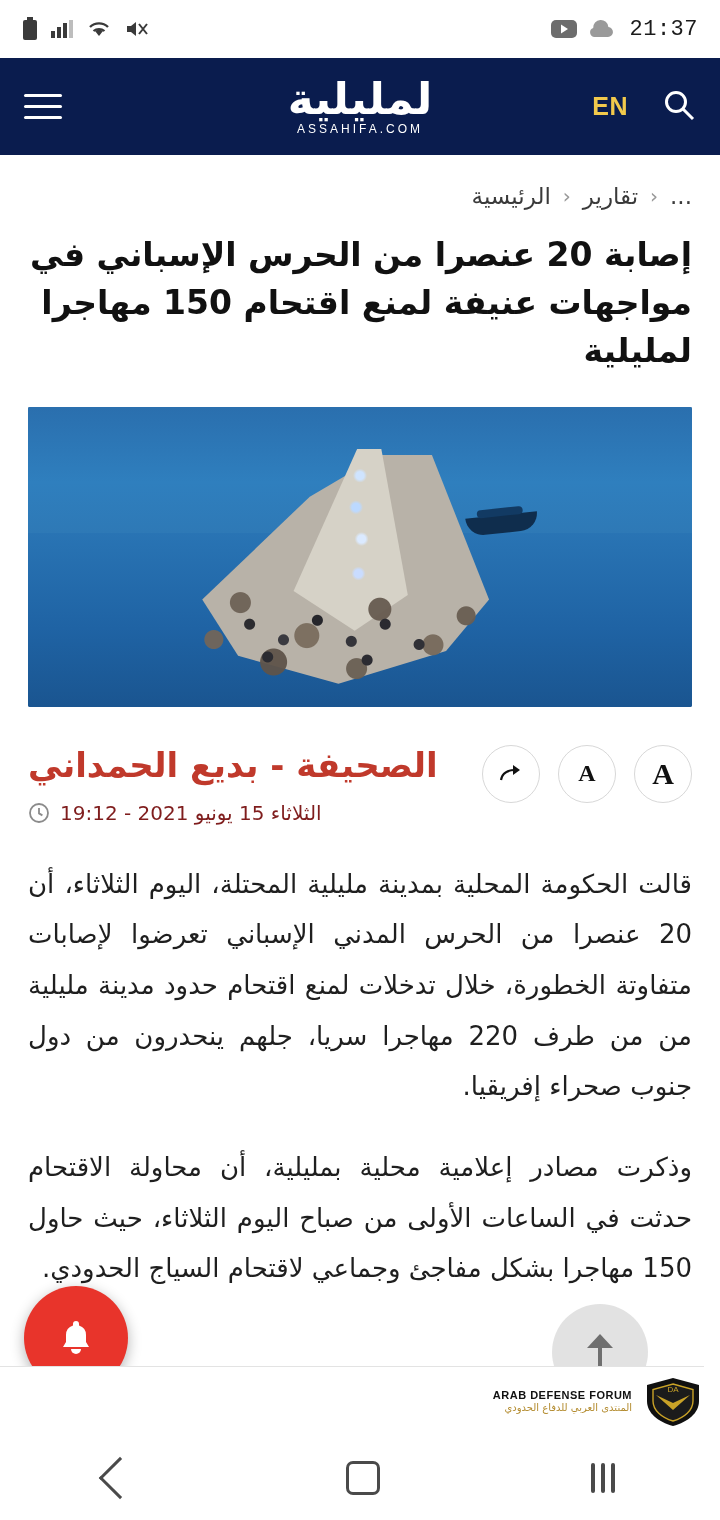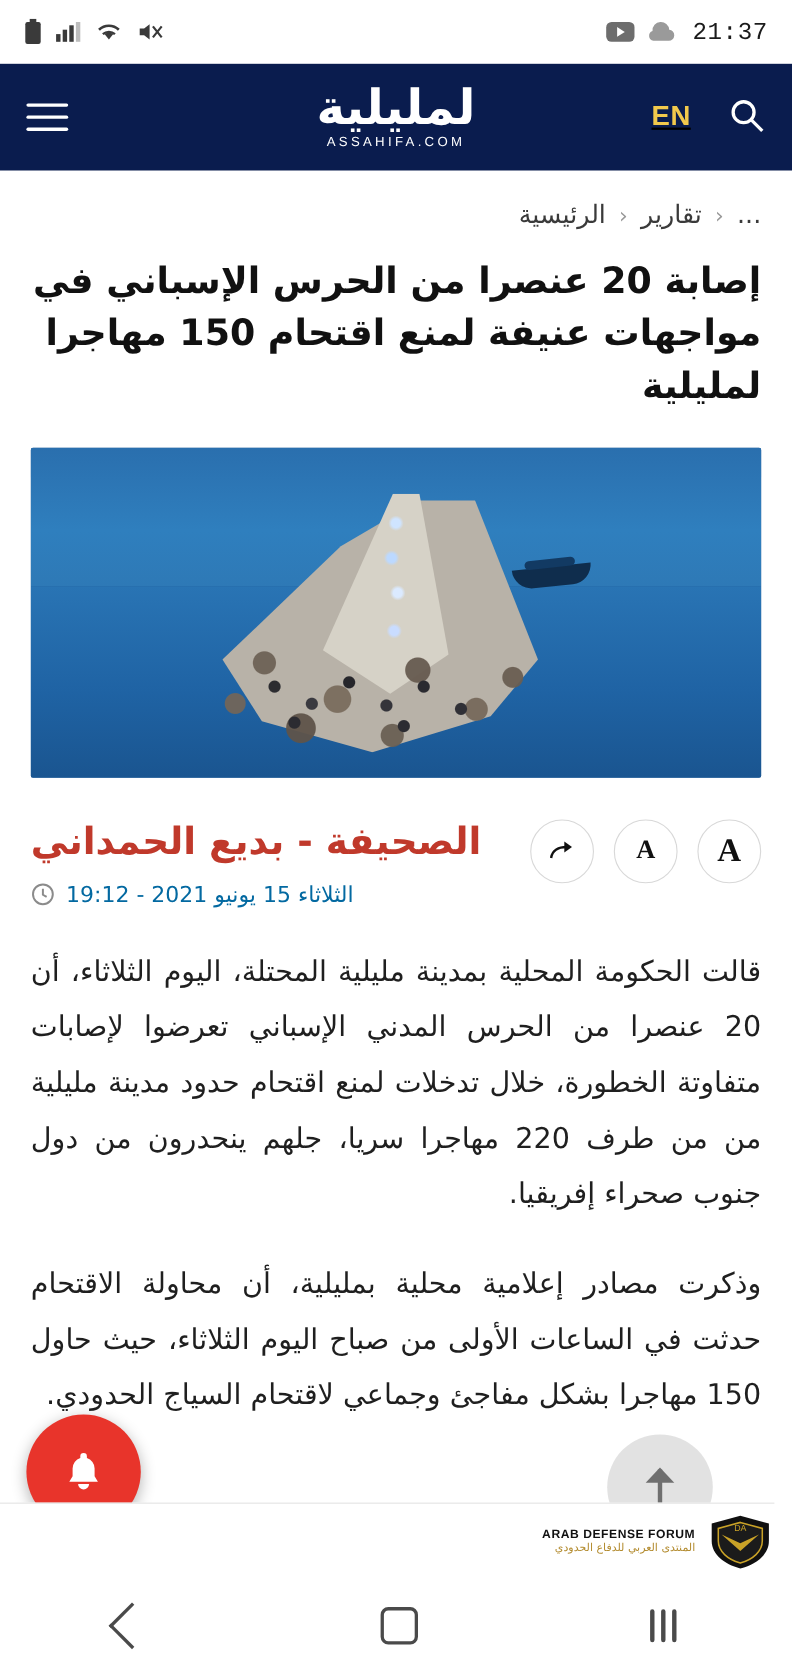--- a/index.html
+++ b/index.html
@@ -20,21 +20,21 @@
   .status-time { font-size: 22px; color:#1b1b1b; font-family:Liberation Mono, monospace; letter-spacing:.5px; }
   .status-icons-left { display:flex; align-items:center; gap:10px; }
   .status-right { display:flex; align-items:center; gap:12px; }
   .sicon { display:block; }
 
   
   .site-header {
     height: 97px; background:#0a1c4e; display:flex; align-items:center;
     justify-content:space-between; padding: 0 24px; position:relative;
   }
-  .hdr-left { display:flex; align-items:center; gap:34px;text-decoration:underline; }
+  .hdr-left { display:flex; align-items:center; gap:34px; }
   .lang-btn { color:#f2c94c; font-size:25px; font-weight:bold; font-family:"Liberation Sans",sans-serif; letter-spacing:.5px;}
   .logo-wrap { position:absolute; left:0; right:0; margin:auto; width:260px; text-align:center; pointer-events:none;}
   .logo-ar { color:#fff; font-size:44px; font-weight:bold; line-height:1; letter-spacing:-1px; font-family:"DejaVu Sans", sans-serif;}
   .logo-sub { color:#fff; font-size:12px; letter-spacing:3px; margin-top:1px; font-family:"Liberation Sans",sans-serif;}
   .burger { width:38px; display:flex; flex-direction:column; gap:8px; }
   .burger span { display:block; height:3px; background:#fff; border-radius:2px;}
 
   
   .breadcrumb {
     display:flex; align-items:center; justify-content:flex-start; gap:12px;
@@ -118,21 +118,21 @@
   .cbtn {
     width:58px; height:58px; border-radius:50%; border:1.5px solid #d8d8d8;
     display:flex; align-items:center; justify-content:center; background:#fff;
     color:#111; font-family:"Liberation Serif", serif;
   }
   .cbtn.a-small { font-size:24px; font-weight:bold; }
   .cbtn.a-big { font-size:30px; font-weight:bold; }
   .meta-col { text-align:left; direction:rtl; }
   .author { color:#c0392b; font-size:34px; font-weight:bold; }
   .datetime {
-    margin-top:16px; color:#0369a1; font-size:20px;
+    margin-top:16px; color:#7f1d1d; font-size:20px;
     display:flex; align-items:center; gap:10px; justify-content:flex-end;
     direction:rtl;
   }
 
   
   .article-body { padding: 34px 28px 0 28px; direction:rtl; text-align:justify; }
   .article-body p {
     font-size:26px; line-height:1.95; color:#1f1f1f; margin-bottom:30px;
   }
 

